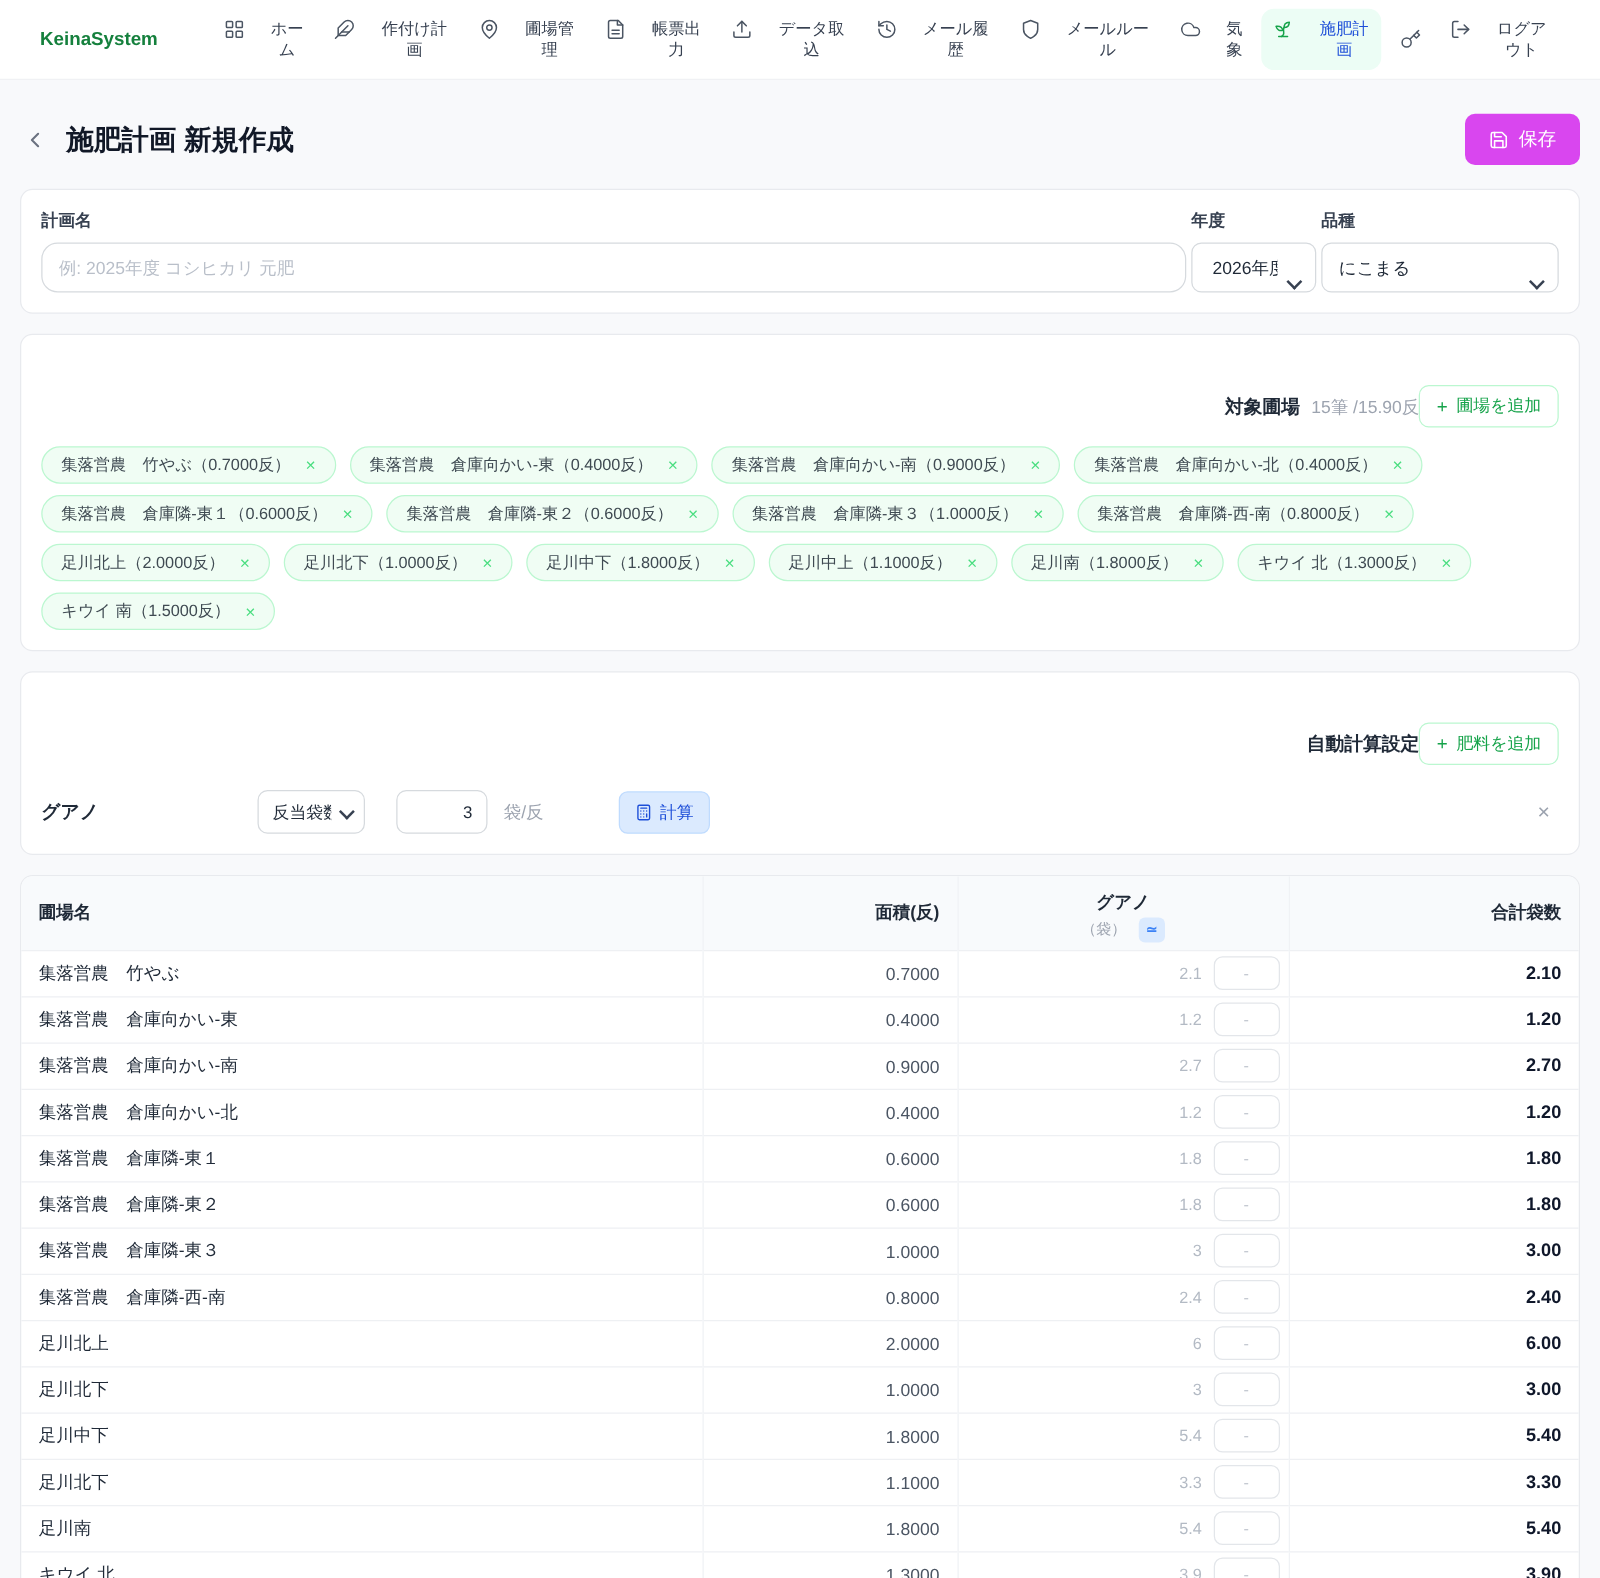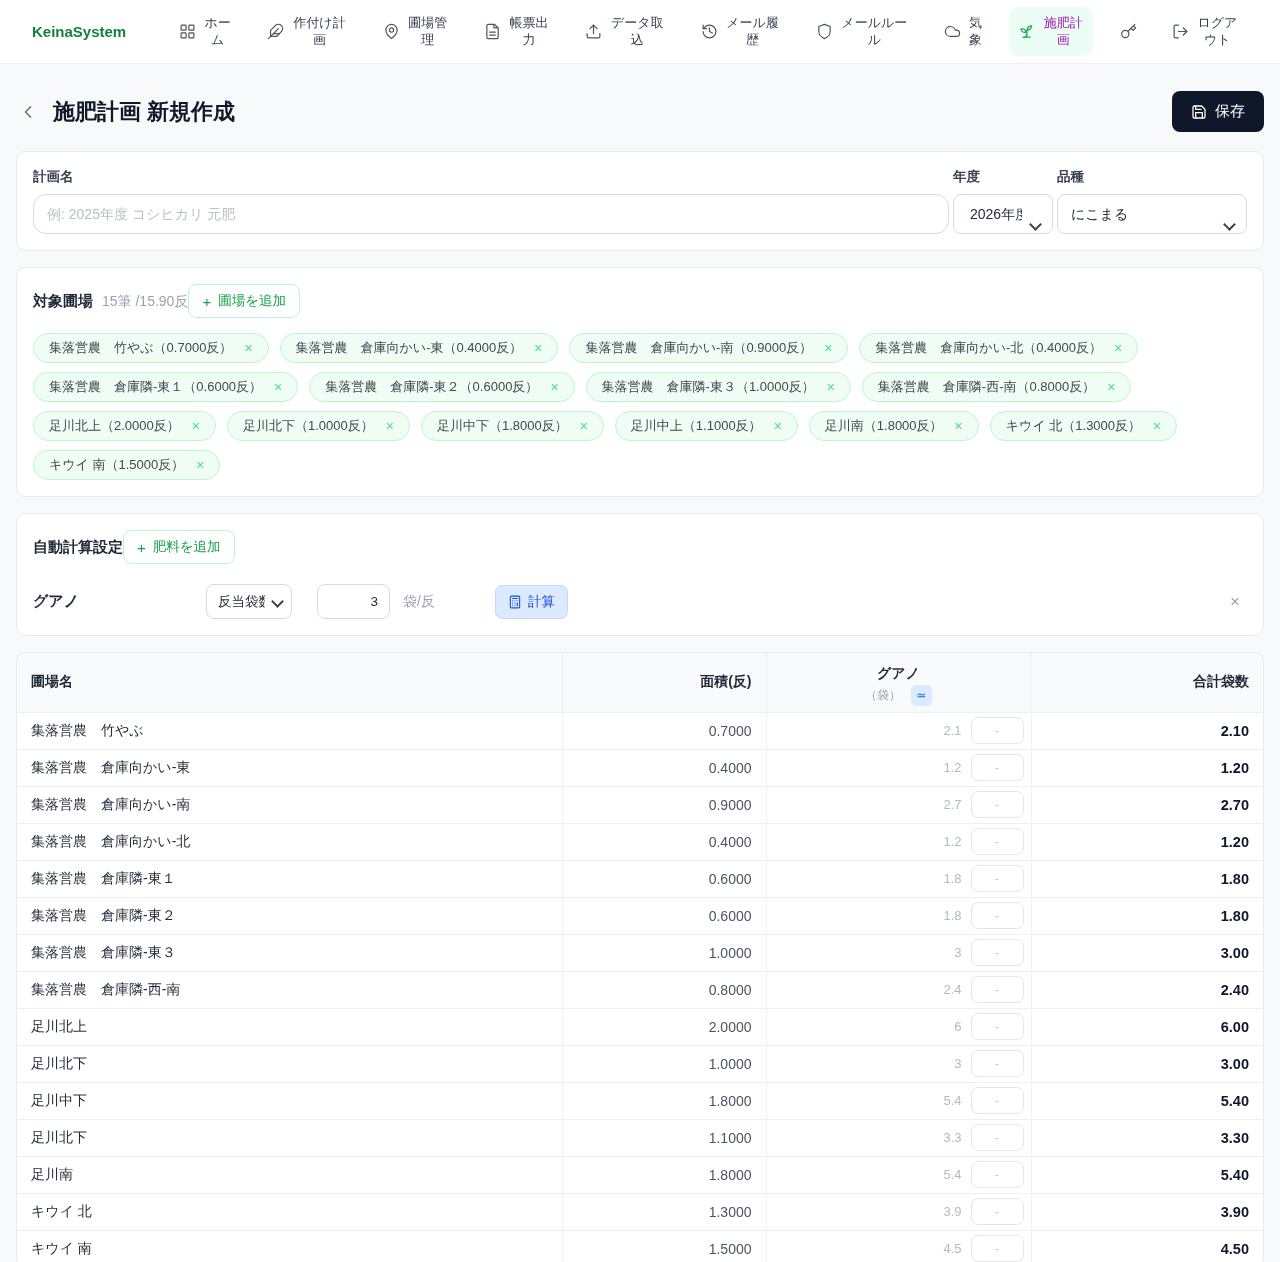--- a/index.html
+++ b/index.html
@@ -12,45 +12,45 @@
   svg { display: block; }
 
   
   .navbar {
     height: 64px; background: #ffffff; display: flex; align-items: center;
     padding: 0 32px; border-bottom: 1px solid #f0f1f4;
   }
   .brand { font-size: 15px; font-weight: bold; color: #15803d; cursor: pointer; }
   .nav { flex: 1; display: flex; justify-content: space-between; align-items: center; margin-left: 44px; }
   .nav-item {
-    display: flex; align-items: center; gap: 7px; color: #374151;
+    display: flex; gap: 19px; color: #374151;
     font-size: 13px; line-height: 1.3; padding: 8px 9px; border-radius: 10px; cursor: pointer;
   }
   .nav-item .ic { color: #4b5563; }
   .nav-item .lbl { text-align: center; }
-  .nav-item.active { background: #ecfdf5; color: #a21caf; }
+  .nav-item.active { background: #ecfdf5; color: #1d4ed8; }
   .nav-item.active .ic { color: #16a34a; }
   .nav-item:nth-child(1)  .lbl { width: 29px; }
   .nav-item:nth-child(2)  .lbl { width: 56px; }
   .nav-item:nth-child(3)  .lbl { width: 42px; }
   .nav-item:nth-child(4)  .lbl { width: 42px; }
   .nav-item:nth-child(5)  .lbl { width: 56px; }
   .nav-item:nth-child(6)  .lbl { width: 56px; }
   .nav-item:nth-child(7)  .lbl { width: 69px; }
   .nav-item:nth-child(8)  .lbl { width: 15px; }
   .nav-item:nth-child(9)  .lbl { width: 42px; }
   .nav-item:nth-child(11) .lbl { width: 43px; }
 
   
   .page-head { display: flex; align-items: center; justify-content: space-between; padding: 27px 16px 19px; }
   .page-title-wrap { display: flex; align-items: center; gap: 13px; }
   .back-btn { background: none; border: none; color: #6b7280; cursor: pointer; padding: 2px; }
   .page-title { font-size: 22px; font-weight: bold; color: #111827; }
   .save-btn {
-    background: #0f172a; color: #fff; border: none; border-radius: 8px;
+    background: #d946ef; color: #fff; border: none; border-radius: 8px;
     padding: 11px 19px; font-size: 15px; display: flex; align-items: center; gap: 8px;
     cursor: pointer; font-family: inherit;
   }
 
   main { padding: 0 16px; }
   .card {
     background: #fff; border: 1px solid #e8eaee; border-radius: 10px;
     padding: 16px; margin-bottom: 16px;
   }
 
@@ -71,21 +71,21 @@
   }
   select {
     appearance: none; -webkit-appearance: none; height: 40px; border: 1px solid #d6dade;
     border-radius: 8px; background: #fff; font-family: inherit; font-size: 14px;
     color: #1f2937; padding: 0 30px 0 13px; cursor: pointer;
   }
   .year-select { width: 100px; padding-left: 16px; }
   .variety-select { width: 190px; }
 
   
-  .sec-head { display: flex; align-items: center; justify-content: flex-start; }
+  .sec-head { display: flex; align-items: center; justify-content: flex-end; margin-top: 24px; }
   .sec-title-wrap { display: flex; align-items: baseline; gap: 9px; }
   .sec-title { font-size: 15px; font-weight: bold; color: #1f2937; }
   .sec-summary { font-size: 14px; color: #9ca3af; }
   .add-btn {
     background: #fff; border: 1px solid #bbf7d0; color: #16a34a; border-radius: 8px;
     padding: 7px 13px; font-size: 13.5px; display: flex; align-items: center; gap: 7px;
     cursor: pointer; font-family: inherit;
   }
   .add-btn .plus { font-size: 15px; line-height: 1; }
 

